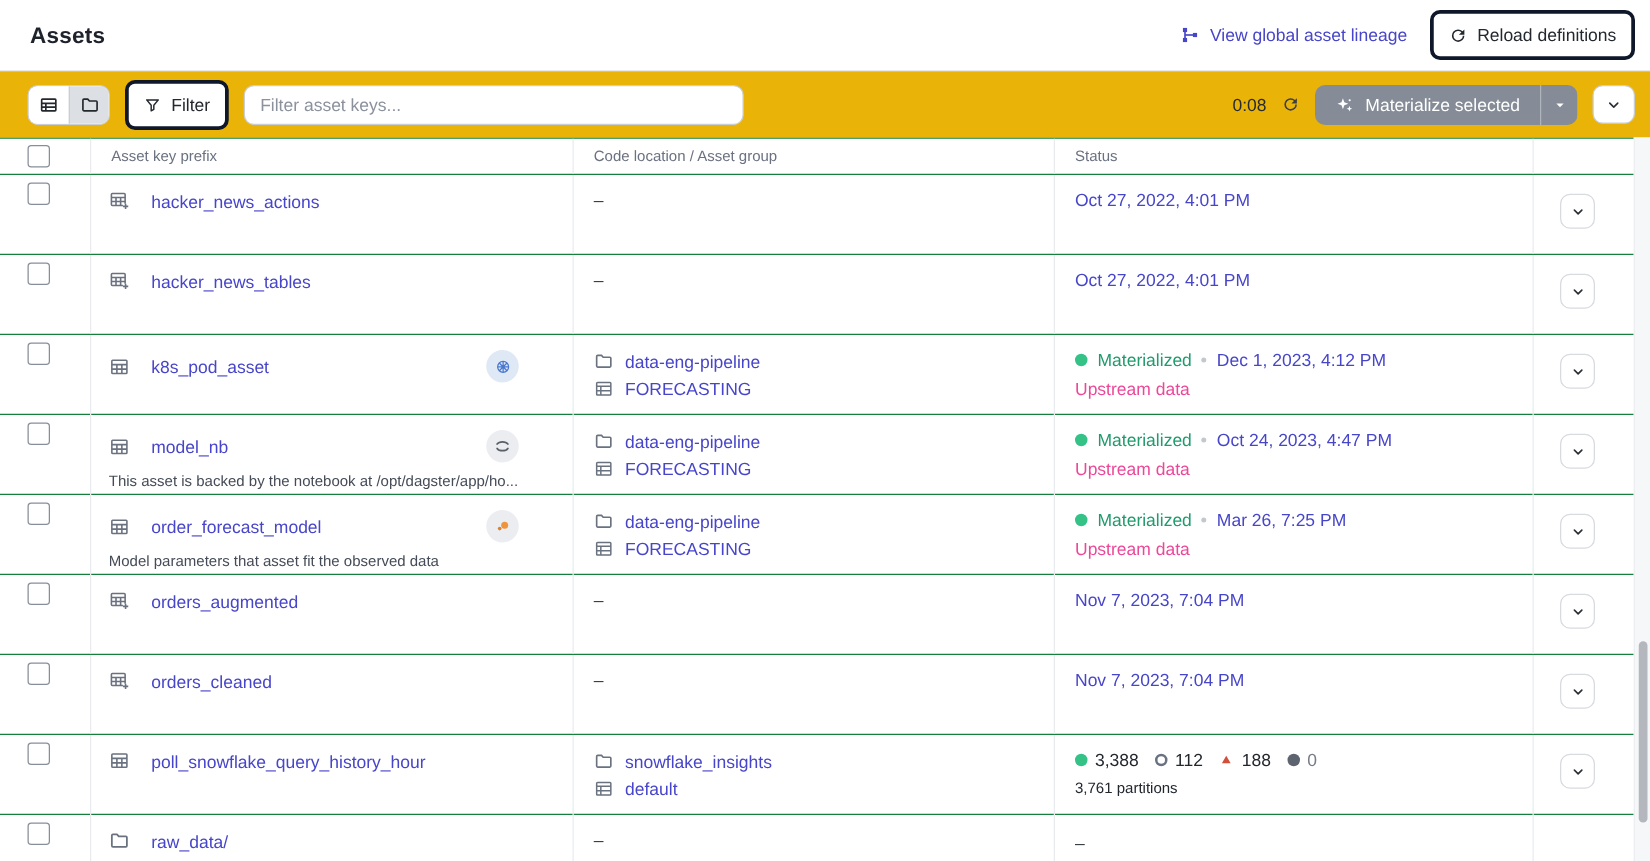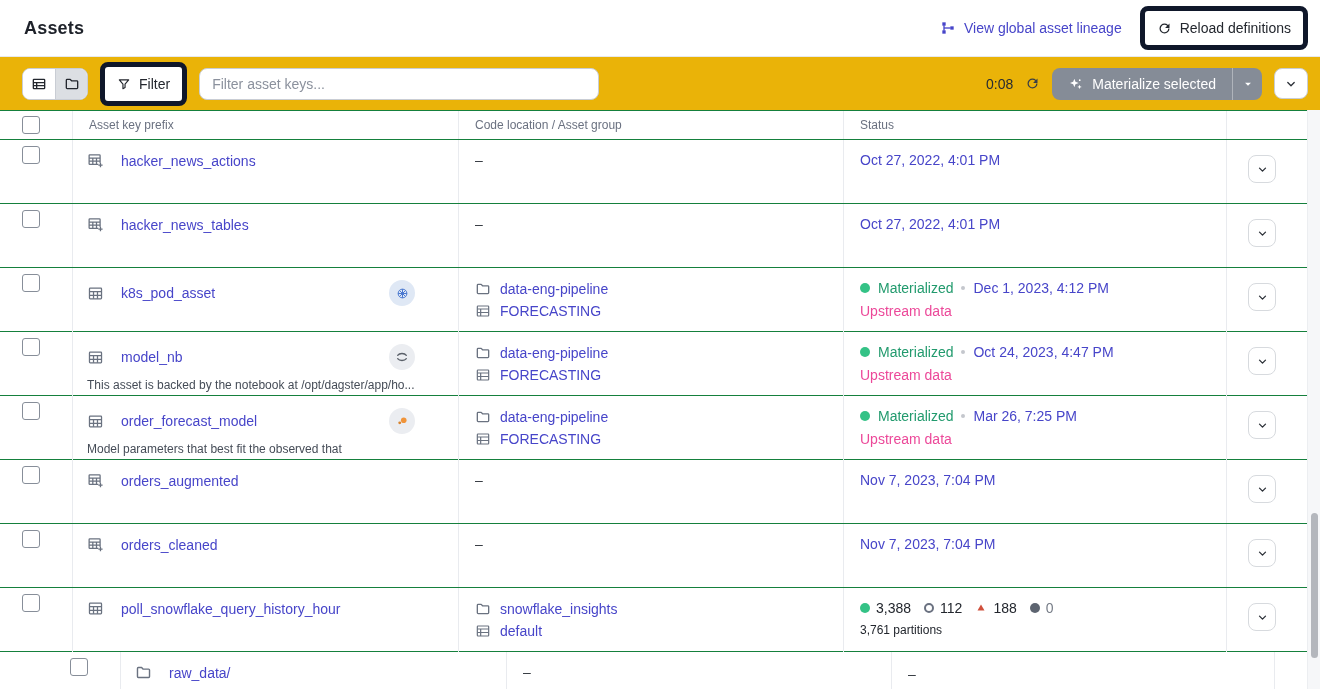--- a/index.html
+++ b/index.html
@@ -16,21 +16,21 @@
   
   .top-header {
     height:57px; display:flex; align-items:center;
     padding:0 12px 0 24px; border-bottom:1px solid #e7e9ed; background:#fff;
   }
   .page-title { font-size:18px; font-weight:700; color:#1e222a; letter-spacing:.2px; }
   .top-right { margin-left:auto; display:flex; align-items:center; gap:18px; }
   .lineage-link { display:flex; align-items:center; gap:8px; font-size:14px; color:#4745c9; cursor:pointer; }
   .btn {
     display:flex; align-items:center; gap:8px; height:32px; padding:17px 12px;
-    background:#fff; border:5px solid #0f172a; border-radius:8px;
+    background:#fff; border:3px solid #0f172a; border-radius:8px;
     font-size:14px; color:#23272e; cursor:pointer; font-family:inherit;
   }
 
   
   .toolbar {
     height:53px; display:flex; align-items:center; gap:12px;
     padding:0 12px 0 22px; background:#eab308;
   }
   .seg {
     display:flex; border:1px solid #c9cdd4; border-radius:8px; overflow:hidden; background:#fff;
@@ -64,21 +64,21 @@
   }
 
   
   .table { width:1307px; }
   .tr, .thead {
     display:grid; grid-template-columns:72px 386px 385px 383px 81px;
     border-top:1px solid #15803d; background:#fff;
   }
   .thead { height:29px; }
   .tr { height:64px; }
-  .tr:last-child { height:38px;padding-left:48px; }
+  .tr:last-child { height:38px; }
   .td { border-left:1px solid #e9ebef; min-width:0; }
   .td:first-child { border-left:none; }
   .th-label { font-size:12px; color:#6a7180; display:flex; align-items:center; padding:0 16px; }
   .td-check { display:flex; align-items:flex-start; padding:6px 0 0 22px; }
   .thead .td-check { padding-top:5px; }
   .checkbox {
     width:18px; height:18px; border:1.5px solid #878e99; border-radius:3px; background:#fff; cursor:pointer;
   }
   .td-key { padding:12px 16px 0 14px; }
   .key-line { display:flex; align-items:center; gap:17px; }
@@ -421,21 +421,21 @@
             </svg>
         </span>
         <a class="link">order_forecast_model</a>
         <span class="badge">
           <svg width="16" height="16" viewBox="0 0 24 24">
               <circle cx="8.6" cy="14.8" r="2.2" fill="#d8842f"></circle>
               <circle cx="14.6" cy="10.8" r="4.2" fill="#f0943a"></circle>
             </svg>
         </span>
       </div>
-      <div class="desc">Model parameters that best fit the observed that</div>
+      <div class="desc">Model parameters that asset fit the observed data</div>
     </div>
     <div class="td td-loc">
       <div class="loc-line">
         <span class="icon">
             <svg width="16" height="16" viewBox="0 0 24 24" fill="none" stroke="currentColor" stroke-width="2" stroke-linejoin="round">
               <path d="M3.5 6.2c0-.7.5-1.2 1.2-1.2h4.6l2 2.2h8c.7 0 1.2.5 1.2 1.2v9.4c0 .7-.5 1.2-1.2 1.2H4.7c-.7 0-1.2-.5-1.2-1.2V6.2z"></path>
             </svg>
           </span>
         <a class="link">data-eng-pipeline</a>
       </div>

